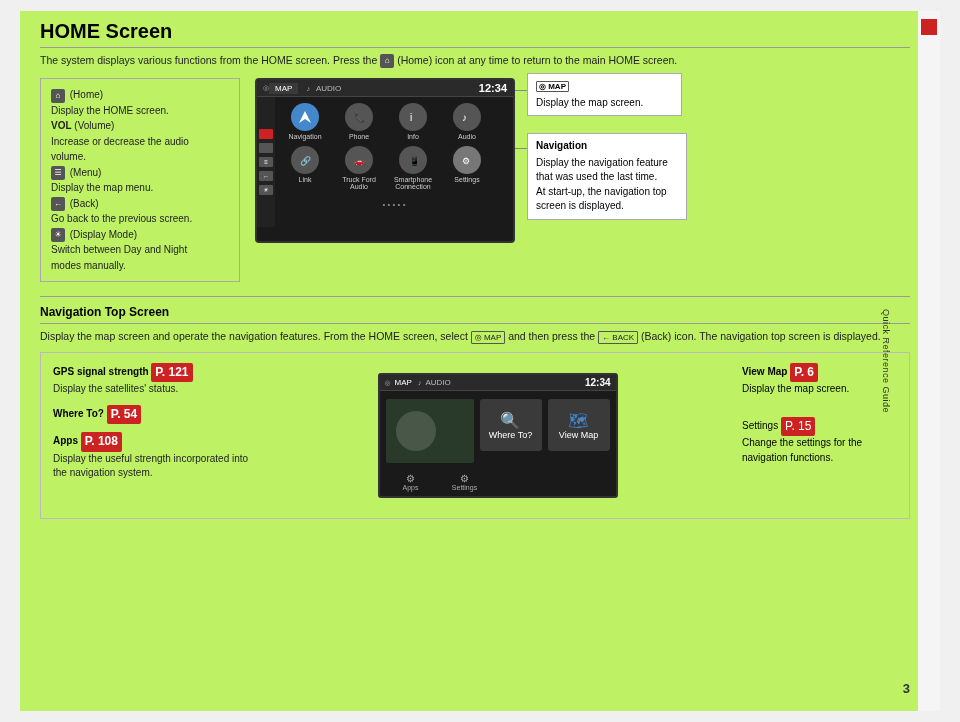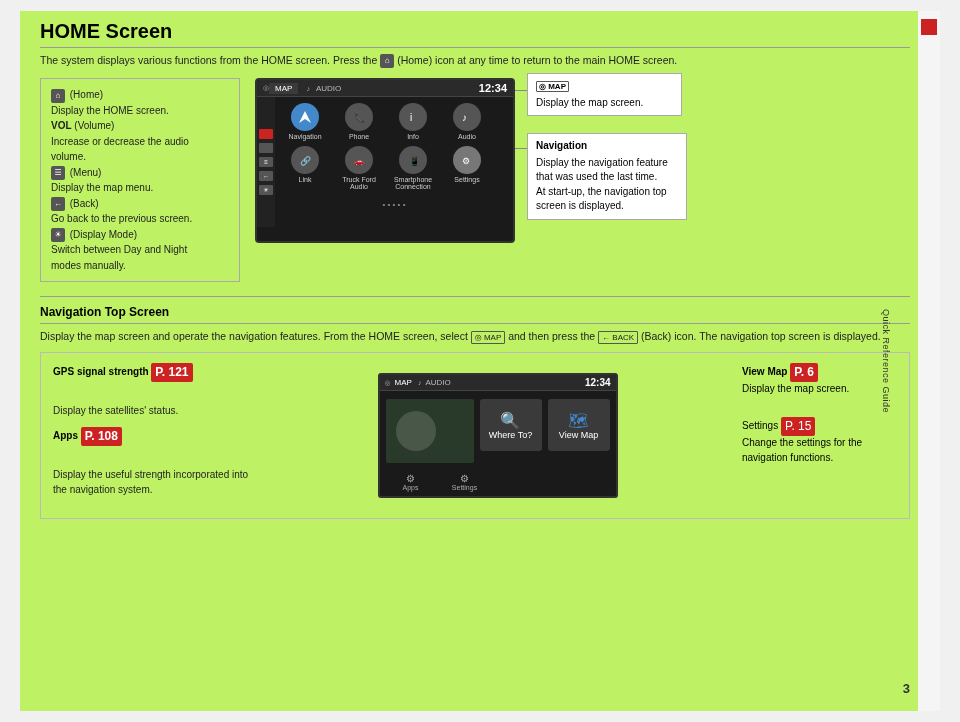--- a/index.html
+++ b/index.html
@@ -218,21 +218,20 @@
     .nav-annotation-item {
       margin-bottom: 8px;
       font-size: 10px;
       line-height: 1.45;
     }
     .nav-annotation-item .ann-label {
       font-weight: bold;
     }
     .nav-annotation-item .ann-desc {
       color: #222;
-      margin-top: 22px;
     }
     .badge {
       display: inline-block;
       background: #555;
       color: #fff;
       font-size: 12px;
       padding: 1px 4px;
       border-radius: 2px;
       vertical-align: middle;
     }
@@ -468,20 +467,24 @@
 
         <div class="nav-annotation-item">
           <div class="ann-label">
             GPS signal strength
             <span class="badge red-badge">P. 121</span>
           </div>
           <div class="ann-desc">Display the satellites' status.</div>
         </div>
 
         <div class="nav-annotation-item">
+          <div class="ann-label">
+            Where To?
+            <span class="badge red-badge">P. 54</span>
+          </div>
         </div>
 
         <div class="nav-annotation-item">
           <div class="ann-label">
             Apps
             <span class="badge red-badge">P. 108</span>
           </div>
           <div class="ann-desc">Display the useful strength incorporated into the navigation system.</div>
         </div>
       </div>

